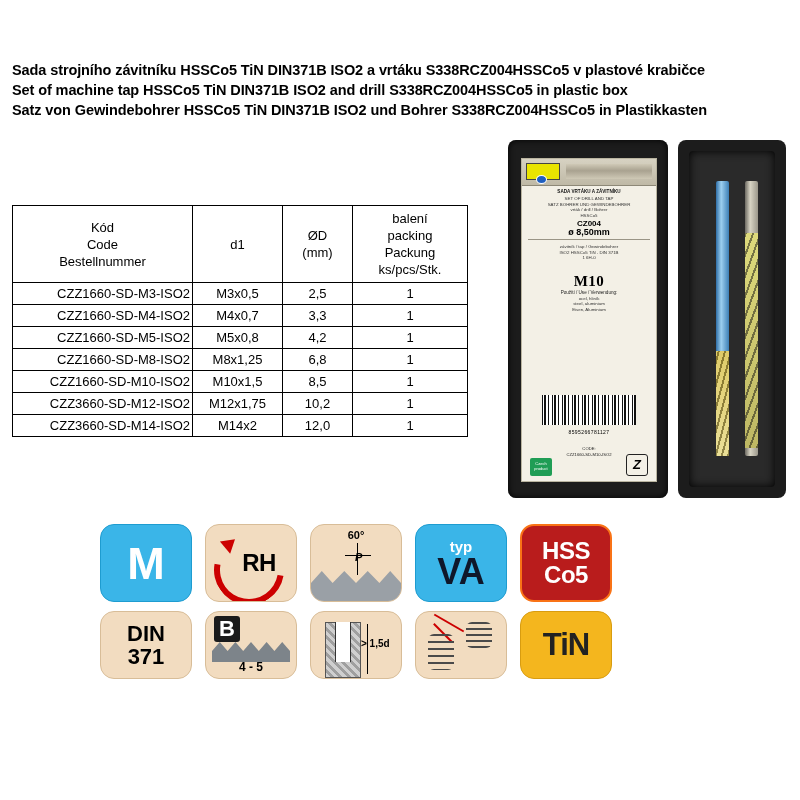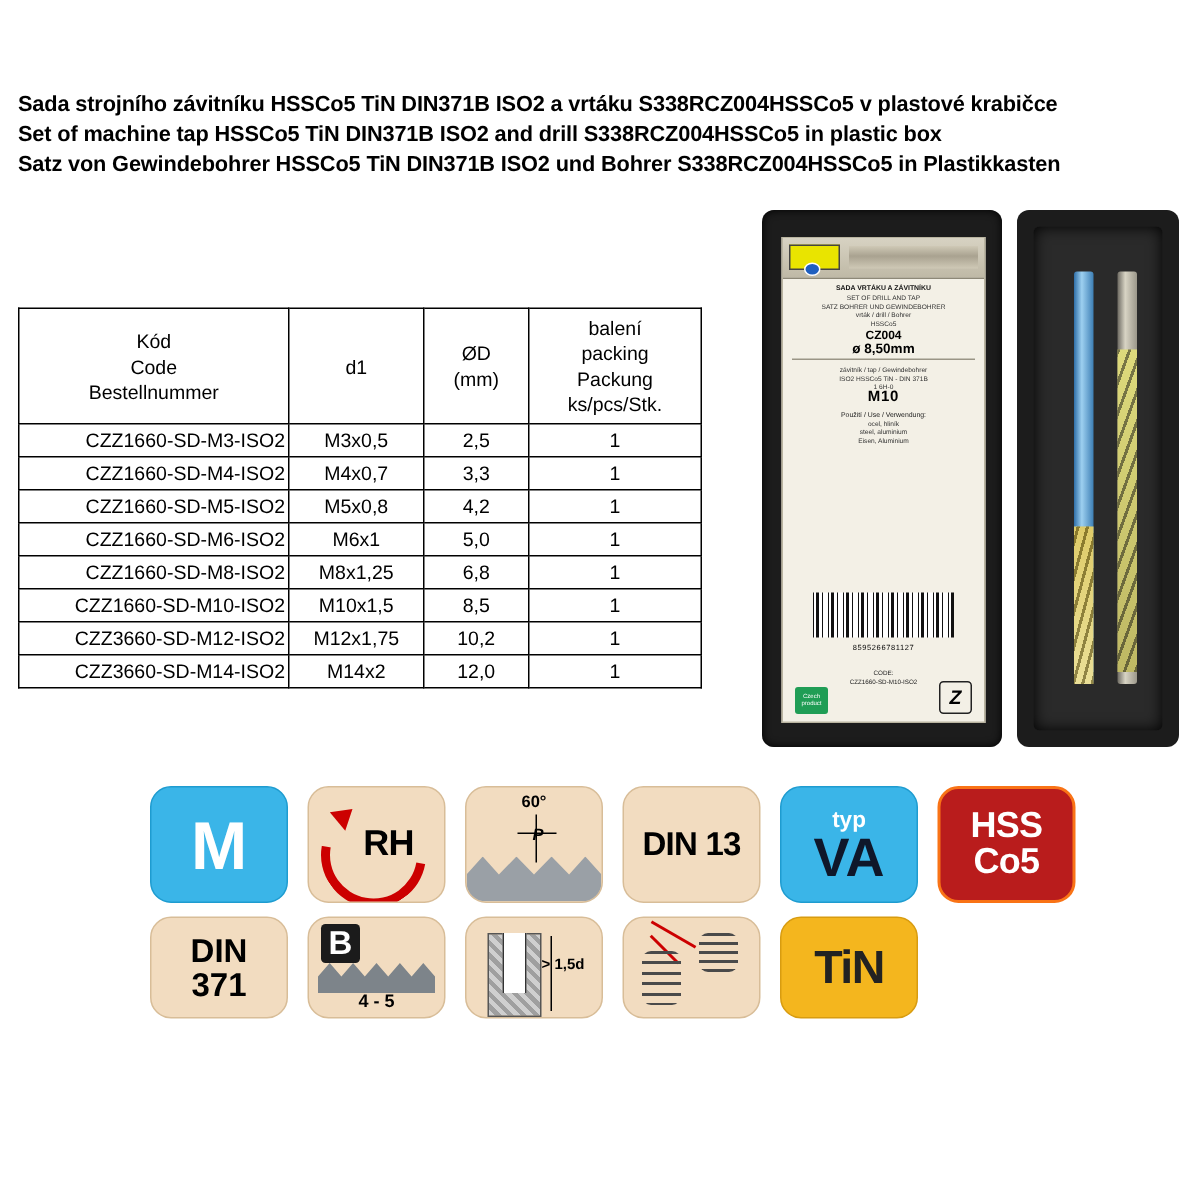--- a/index.html
+++ b/index.html
@@ -150,24 +150,25 @@
   .label .dia {
     font-size: 9px;
     font-weight: bold;
     margin-top: 2px;
   }
   .label .divider {
     border-top: 1px solid #9a9586;
     margin: 4px 6px;
   }
   .label .m10 {
-    font-size: 10px;
+    font-size: 15px;
     font-weight: bold;
     letter-spacing: 0.5px;
-    margin-top: 1px;
+    margin-top: 17px;
+    font-family: Liberation Serif, serif;
   }
   .label .use {
     margin-top: 6px;
     font-size: 4.6px;
     line-height: 6px;
     color: #222;
   }
   .label .barcode {
     position: absolute;
     left: 20px;
@@ -457,26 +458,20 @@
       <tr>
         <td class="code">CZZ1660-SD-M4-ISO2</td>
         <td>M4x0,7</td>
         <td>3,3</td>
         <td>1</td>
       </tr>
       <tr>
         <td class="code">CZZ1660-SD-M5-ISO2</td>
         <td>M5x0,8</td>
         <td>4,2</td>
-        <td>1</td>
-      </tr>
-      <tr>
-        <td class="code">CZZ1660-SD-M6-ISO2</td>
-        <td>M6x1</td>
-        <td>5,0</td>
         <td>1</td>
       </tr>
       <tr>
         <td class="code">CZZ1660-SD-M8-ISO2</td>
         <td>M8x1,25</td>
         <td>6,8</td>
         <td>1</td>
       </tr>
       <tr>
         <td class="code">CZZ1660-SD-M10-ISO2</td>
@@ -562,23 +557,20 @@
     </div>
 
     <div class="pic bg-tan thread-pic">
       <span class="deg">60°</span>
       <span class="vline"></span>
       <span class="hline"></span>
       <span class="pl">P</span>
       <span class="teeth"></span>
     </div>
 
-    <div class="pic bg-tan">
-      <span class="txt-din13">DIN 13</span>
-    </div>
 
     <div class="pic bg-blue">
       <span class="va-stack">
         <span class="txt-typ">typ</span>
         <span class="txt-va">VA</span>
       </span>
     </div>
 
     <div class="pic bg-purple">
       <span class="txt-hss">

